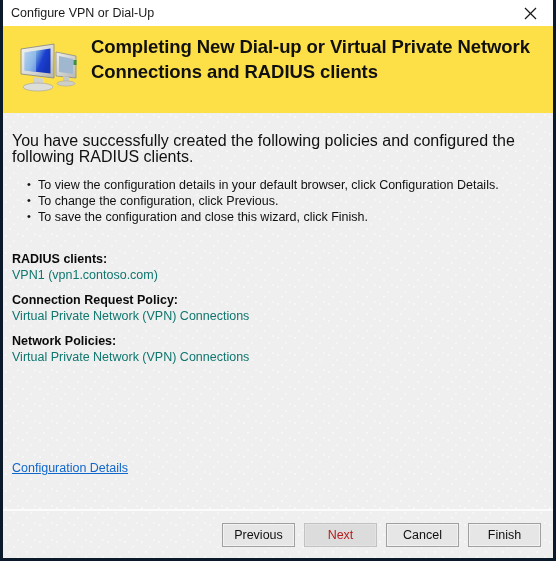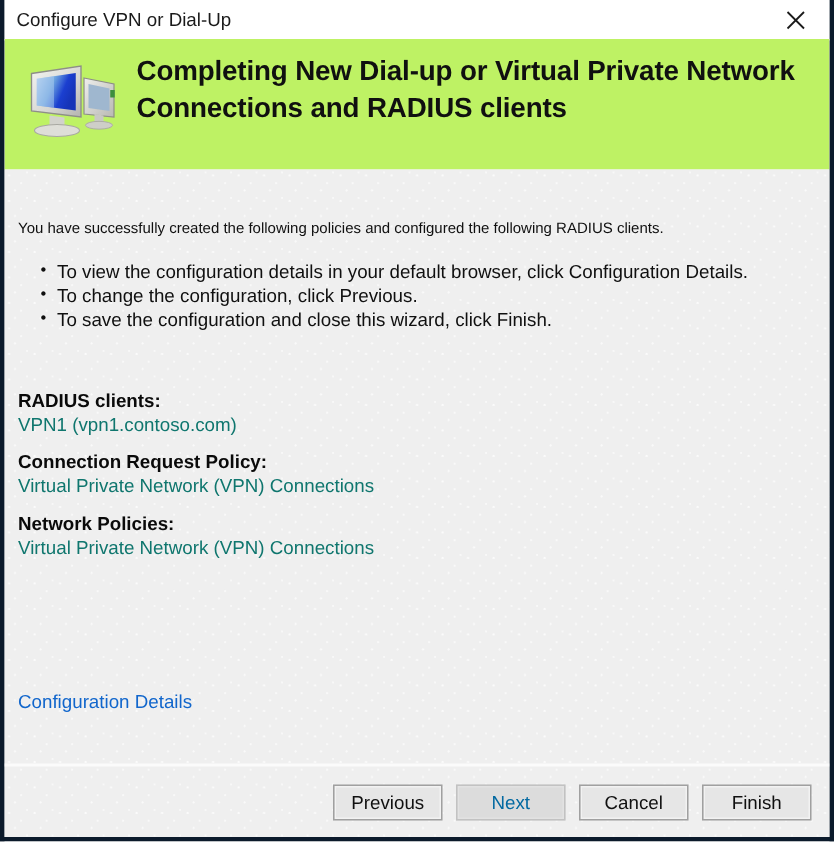--- a/index.html
+++ b/index.html
@@ -58,21 +58,21 @@
   }
   .close-btn svg { display: block; }
 
   
   .header {
     position: absolute;
     top: 26px;
     left: 0;
     right: 0;
     height: 87px;
-    background: #bef264;
+    background: #fde047;
     overflow: hidden;
   }
   .header-icon {
     position: absolute;
     left: 13px;
     top: 14px;
     width: 64px;
     height: 58px;
   }
   .header-title {
@@ -113,24 +113,24 @@
 
   .content {
     position: absolute;
     left: 9px;
     right: 9px;
     top: 0;
     z-index: 2;
   }
 
   .intro {
-    font-size: 10px;
+    font-size: 16px;
     color: #101010;
     line-height: 16px;
-    padding-top: 32px;
+    padding-top: 20px;
   }
 
   .bullets {
     margin: 12px;
     padding: 0;
     list-style: none;
     margin-top: 13px;
   }
   .bullets li {
     font-size: 12.5px;
@@ -143,21 +143,21 @@
   .bullets li::before {
     content: "\2022";
     position: absolute;
     left: 3px;
     top: -1px;
     font-size: 11px;
     color: #101010;
   }
 
   .sections {
-    margin-top: 38px;
+    margin-top: 26px;
   }
   .section { margin-bottom: 9px; }
   .section-title {
     font-size: 12.5px;
     font-weight: bold;
     color: #0a0a0a;
     line-height: 16px;
   }
   .section-value {
     font-size: 12.5px;
@@ -165,20 +165,21 @@
     line-height: 16px;
   }
 
   .details-link {
     position: absolute;
     left: 9px;
     top: 348px;
     z-index: 3;
     font-size: 12.5px;
     color: #1166cc;
+    text-decoration: underline;
     cursor: pointer;
   }
 
   
   .footer-sep {
     position: absolute;
     left: 0;
     right: 0;
     bottom: 47px;
     height: 2px;
@@ -209,21 +210,21 @@
     border: 1px solid #a0a0a0;
     border-radius: 0;
     display: flex;
     align-items: center;
     justify-content: center;
     cursor: default;
     box-sizing: border-box;
     box-shadow: inset 0 0 0 1px #f2f2f2;
   }
   .btn.disabled {
-    color: #0369a1;
+    color: #b91c1c;
     background: #dcdcdc;
     border-color: #c2c2c2;
     box-shadow: inset 0 0 0 1px #e2e2e2;
   }
 </style>
 </head>
 <body>
 
 <div id="dialog">
 

